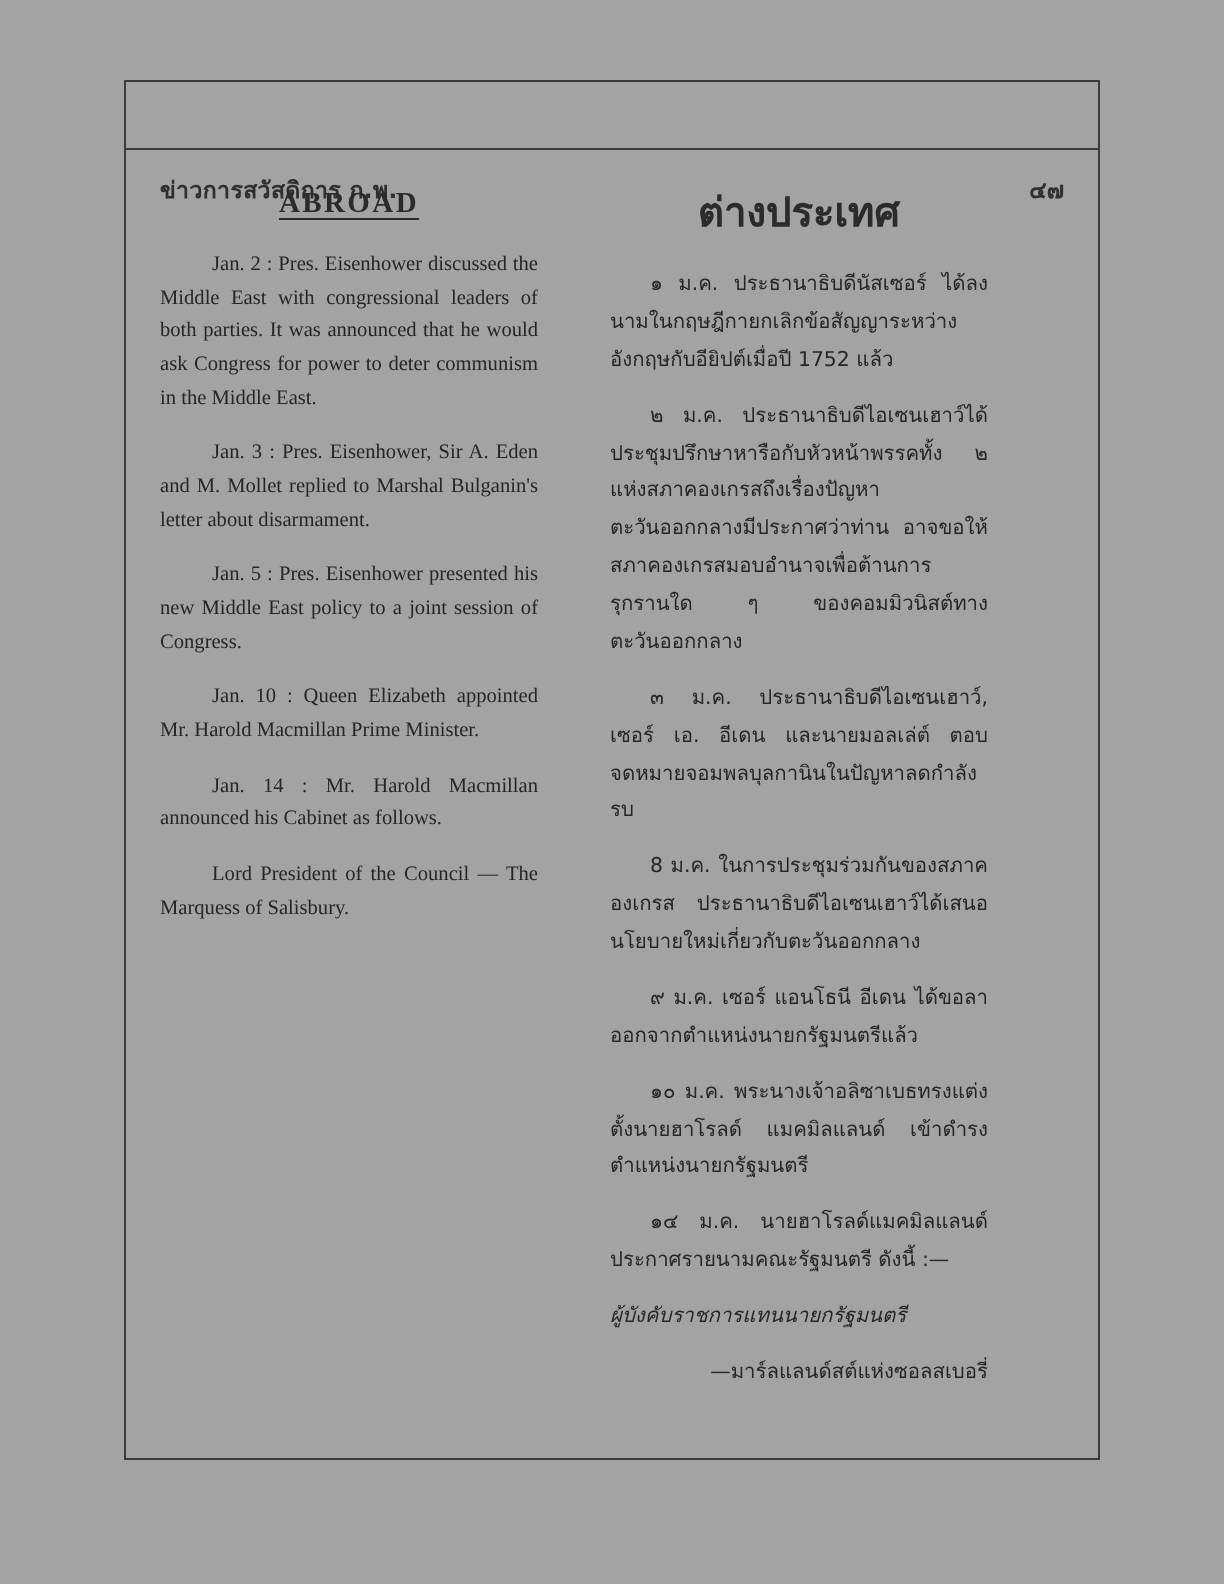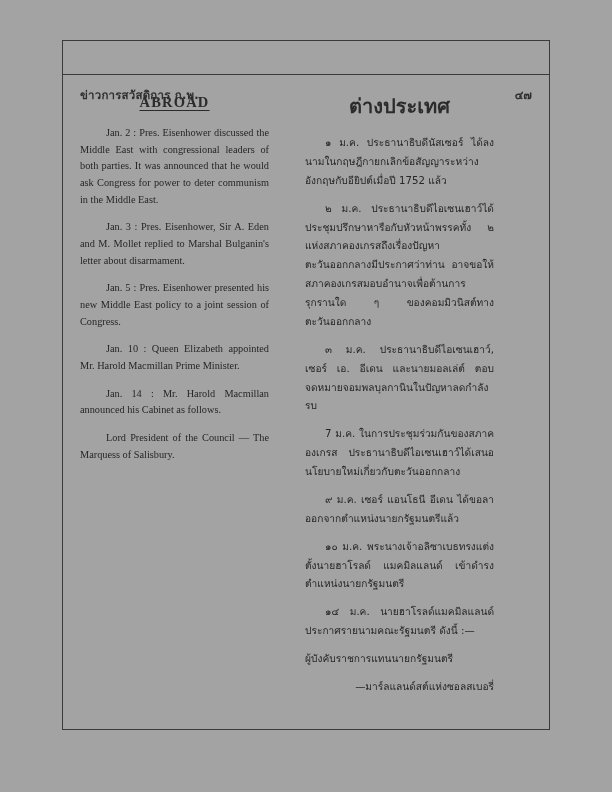--- a/index.html
+++ b/index.html
@@ -112,20 +112,21 @@
     font-family: "DejaVu Sans", sans-serif;
     font-size: 10.2px;
     line-height: 1.85;
     text-align: justify;
     text-indent: 20px;
     margin: 0 0 9px 0;
     color: #262626;
   }
   .entry-th.no-indent {
     text-indent: 0;
+    font-style: italic;
   }
   .entry-th.signature {
     text-align: right;
     text-indent: 0;
     margin-top: 4px;
   }
 </style>
 </head>
 <body>
 
@@ -150,21 +151,21 @@
       <p class="entry-en">Jan. 14 : Mr. Harold Macmillan announced his Cabinet as follows.</p>
       <p class="entry-en">Lord President of the Council — The Marquess of Salisbury.</p>
     </div>
 
     <div class="col col-right">
       <div class="col-title-th">ต่างประเทศ</div>
 
       <p class="entry-th">๑ ม.ค. ประธานาธิบดีนัสเซอร์ ได้ลงนามในกฤษฎีกายกเลิกข้อสัญญาระหว่างอังกฤษกับอียิปต์เมื่อปี 1752 แล้ว</p>
       <p class="entry-th">๒ ม.ค. ประธานาธิบดีไอเซนเฮาว์ได้ประชุมปรึกษาหารือกับหัวหน้าพรรคทั้ง ๒ แห่งสภาคองเกรสถึงเรื่องปัญหาตะวันออกกลางมีประกาศว่าท่าน อาจขอให้สภาคองเกรสมอบอำนาจเพื่อต้านการรุกรานใด ๆ ของคอมมิวนิสต์ทางตะวันออกกลาง</p>
       <p class="entry-th">๓ ม.ค. ประธานาธิบดีไอเซนเฮาว์, เซอร์ เอ. อีเดน และนายมอลเล่ต์ ตอบจดหมายจอมพลบุลกานินในปัญหาลดกำลังรบ</p>
-      <p class="entry-th">7 ม.ค. ในการประชุมร่วมกันของสภาคองเกรส ประธานาธิบดีไอเซนเฮาว์ได้เสนอนโยบายใหม่เกี่ยวกับตะวันออกกลาง</p>
+      <p class="entry-th">8 ม.ค. ในการประชุมร่วมกันของสภาคองเกรส ประธานาธิบดีไอเซนเฮาว์ได้เสนอนโยบายใหม่เกี่ยวกับตะวันออกกลาง</p>
       <p class="entry-th">๙ ม.ค. เซอร์ แอนโธนี อีเดน ได้ขอลาออกจากตำแหน่งนายกรัฐมนตรีแล้ว</p>
       <p class="entry-th">๑๐ ม.ค. พระนางเจ้าอลิซาเบธทรงแต่งตั้งนายฮาโรลด์ แมคมิลแลนด์ เข้าดำรง ตำแหน่งนายกรัฐมนตรี</p>
       <p class="entry-th">๑๔ ม.ค. นายฮาโรลด์แมคมิลแลนด์ประกาศรายนามคณะรัฐมนตรี ดังนี้ :—</p>
       <p class="entry-th no-indent">ผู้บังคับราชการแทนนายกรัฐมนตรี</p>
       <p class="entry-th signature">—มาร์ลแลนด์สต์แห่งซอลสเบอรี่</p>
     </div>
 
   </div>
 </div>
 

